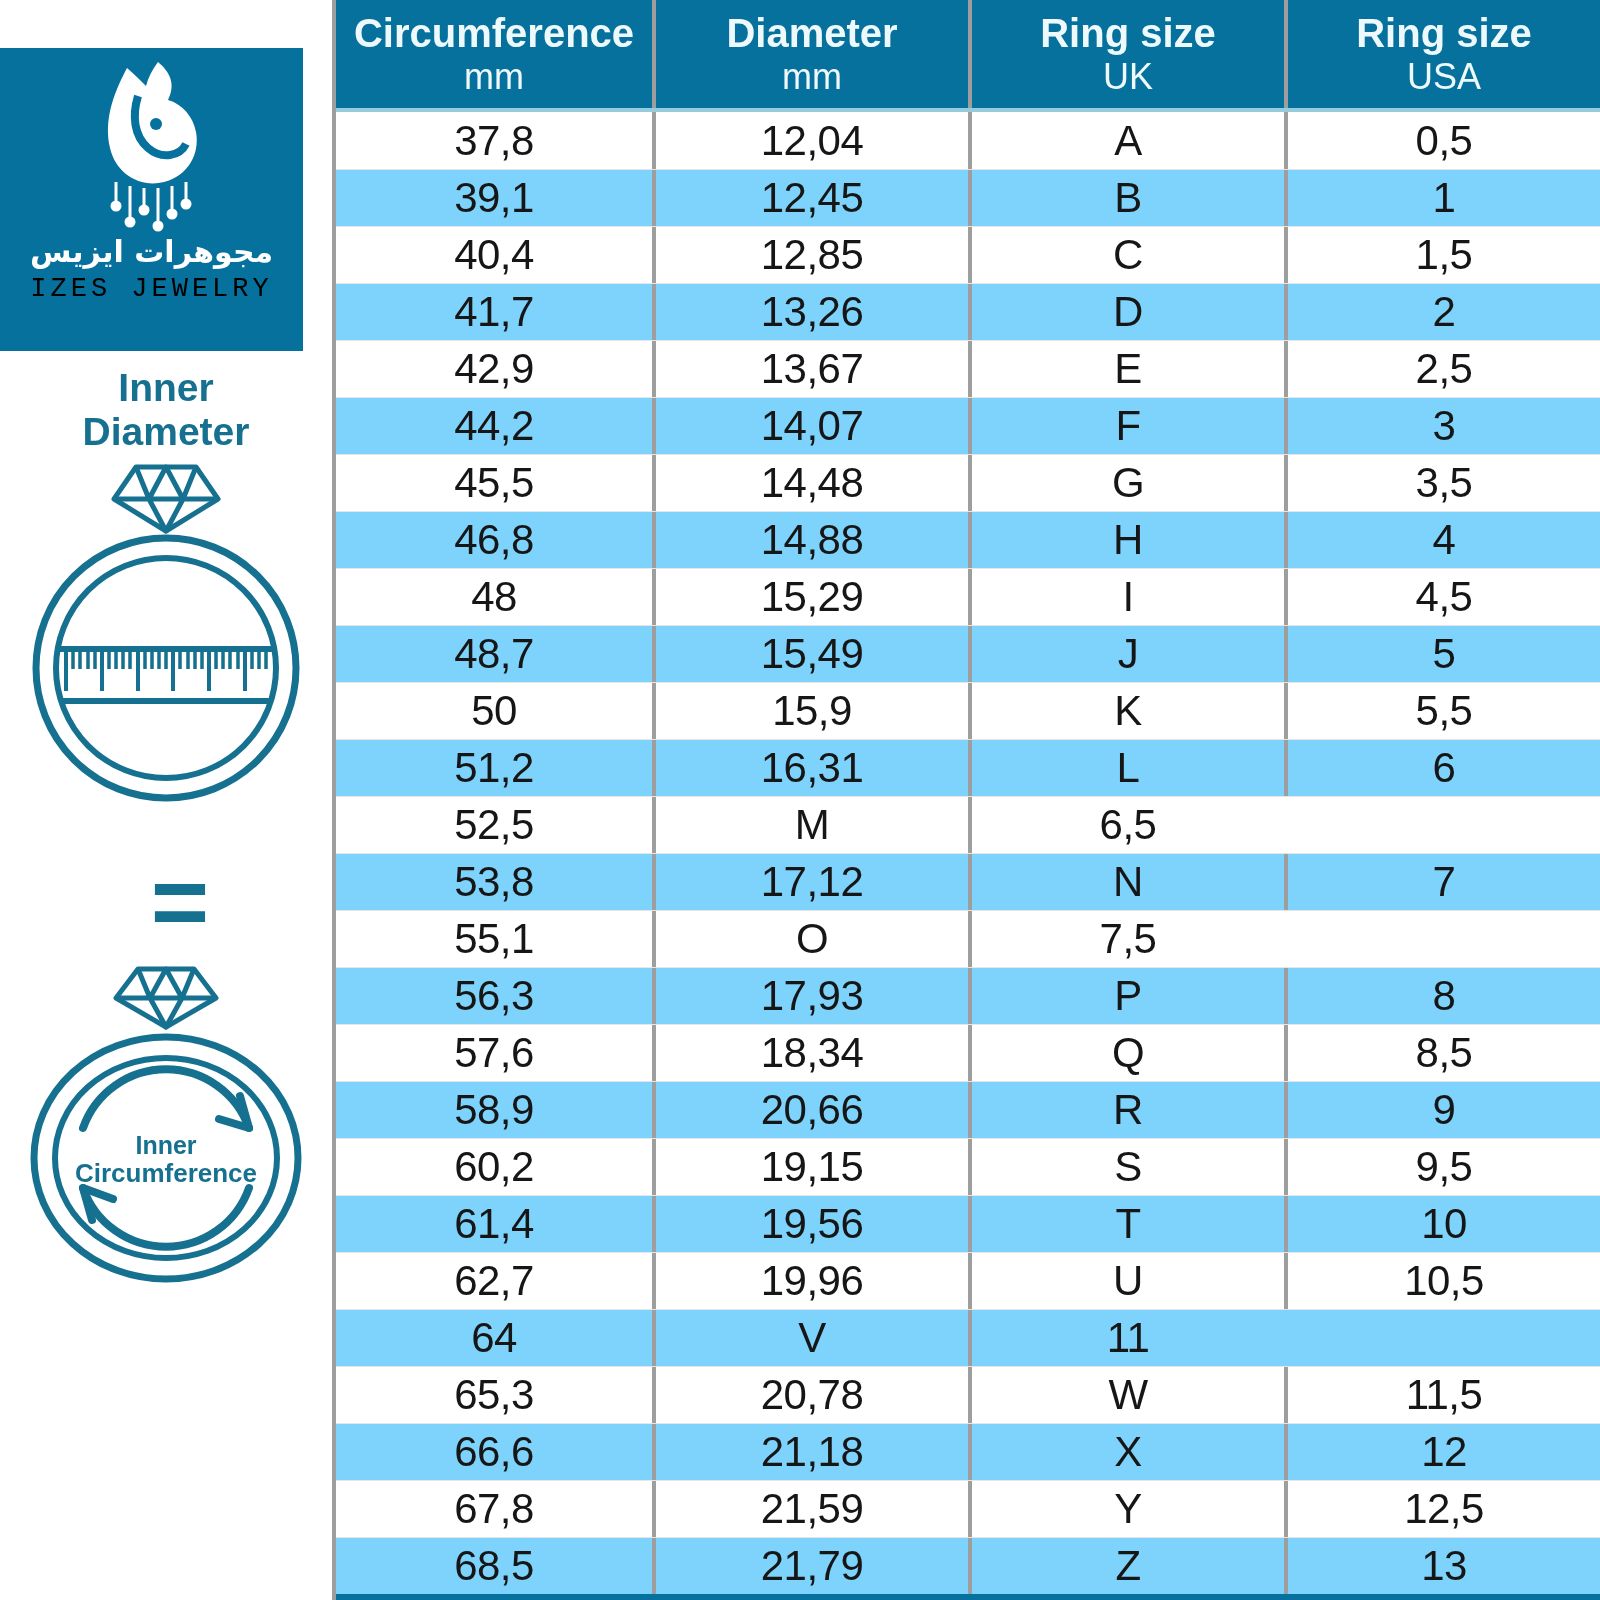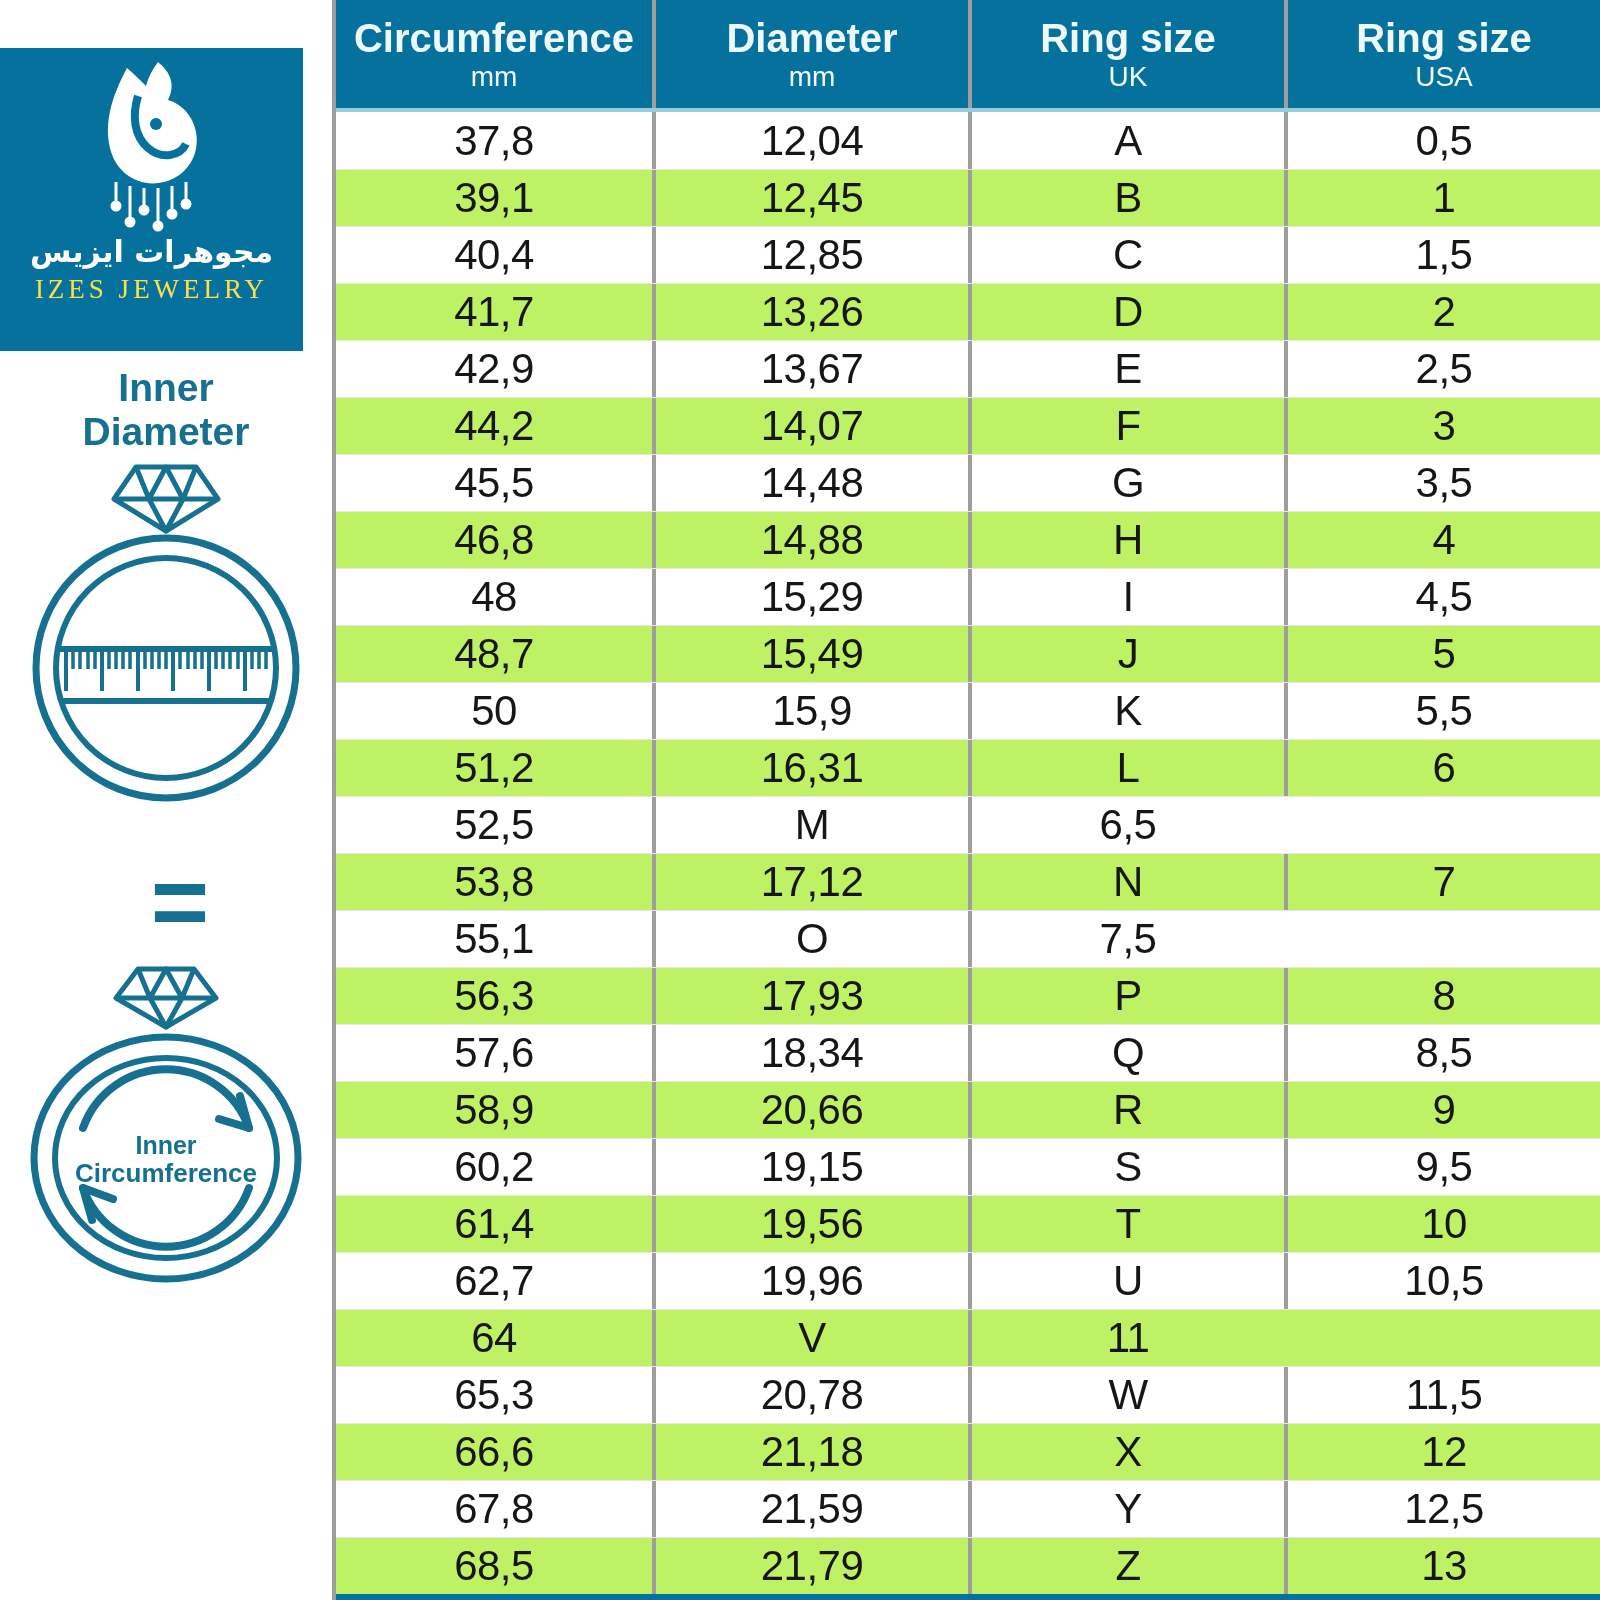--- a/index.html
+++ b/index.html
@@ -12,22 +12,22 @@
     position:absolute;left:0;top:0;width:303px;height:303px;background:#06719d;margin-top:48px;
   }
   .emblem{position:absolute;left:50%;top:6px;transform:translateX(-50%);}
   .arabic-name{
     position:absolute;top:186px;left:0;width:100%;text-align:center;
     color:#ffffff;font-weight:700;font-size:30px;direction:rtl;
     font-family:"DejaVu Sans",sans-serif;
   }
   .latin-name{
     position:absolute;top:226px;left:0;width:100%;text-align:center;
-    color:#fde047;font-size:27px;letter-spacing:4px;
-    font-family:Liberation Serif, serif;
+    color:#000000;font-size:27px;letter-spacing:4px;
+    font-family:Liberation Mono, monospace;
   }
   .inner-diameter-title{
     position:absolute;left:0;top:366px;width:332px;text-align:center;
     color:#16708f;font-weight:700;font-size:39px;line-height:44px;
   }
   .ring-ruler{position:absolute;left:14px;top:462px;}
   .equals{
     position:absolute;left:0;top:846px;width:360px;height:110px;line-height:110px;
     text-align:center;color:#16708f;font-size:100px;font-weight:900;
   }
@@ -40,29 +40,29 @@
   .table-header{
     height:112px;display:grid;grid-template-columns:repeat(4,1fr);
     background:#06719d;border-bottom:4px solid #97ccdc;box-sizing:border-box;
   }
   .hcell{
     display:flex;flex-direction:column;align-items:center;justify-content:center;
     color:#eef9fc;font-weight:600;line-height:1.15;box-sizing:border-box;
   }
   .hcell + .hcell{border-left:4px solid #9e9e9e;}
   .hcell .h-label{font-size:40px;}
-  .hcell .h-unit{font-size:28px;font-weight:500;}
+  .hcell .h-unit{font-size:36px;font-weight:500;}
   .table-body{position:relative;}
   .trow{
     height:57px;display:grid;grid-template-columns:repeat(4,1fr);
     box-sizing:border-box;border-top:1px solid #e6e6e6;
     color:#161616;font-size:42px;font-weight:500;letter-spacing:-0.5px;
   }
   .trow:first-child{border-top:none;}
-  .trow.alt{background:#bef264;}
+  .trow.alt{background:#7dd3fc;}
   .tcell{display:flex;align-items:center;justify-content:center;box-sizing:border-box;}
   .tcell + .tcell{border-left:4px solid #9e9e9e;}
   .bottom-strip{position:absolute;left:0;top:1594px;width:100%;height:6px;background:#06719d;}
   
   .lineart{stroke:#16708f;fill:none;}
   .svg-label{fill:#16708f;font-weight:600;font-family:"Liberation Sans",sans-serif;}
 </style>
 </head>
 <body>
 

